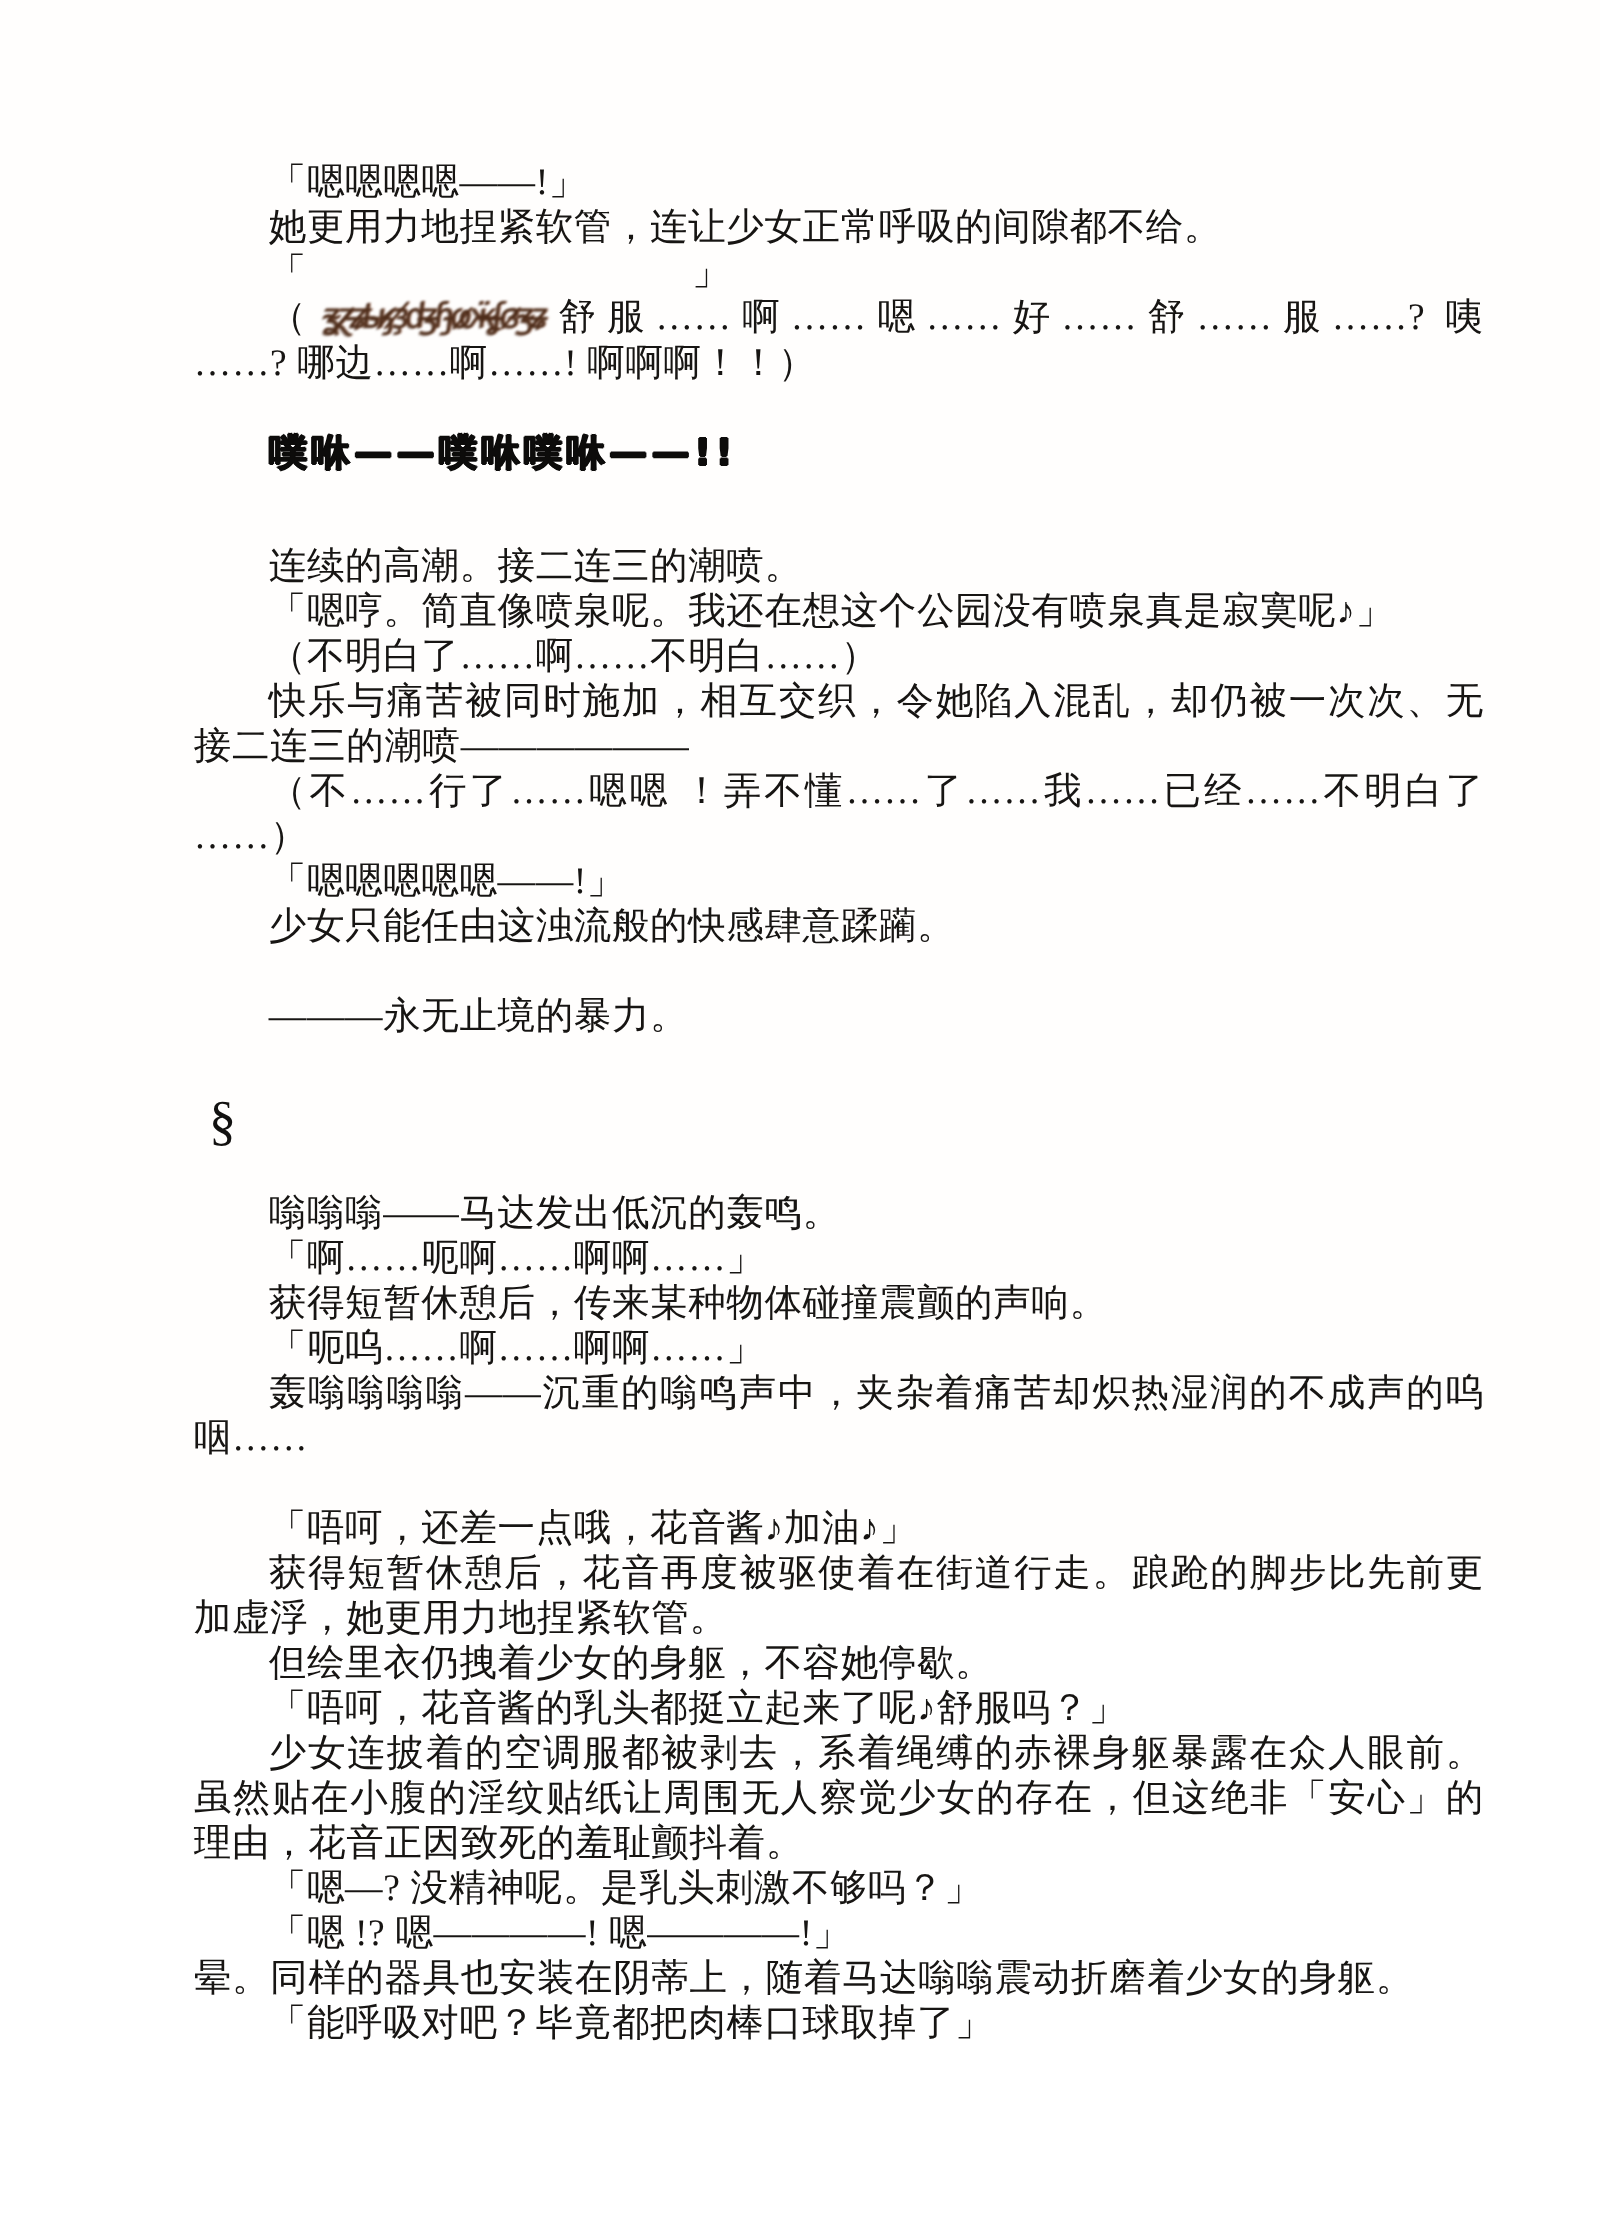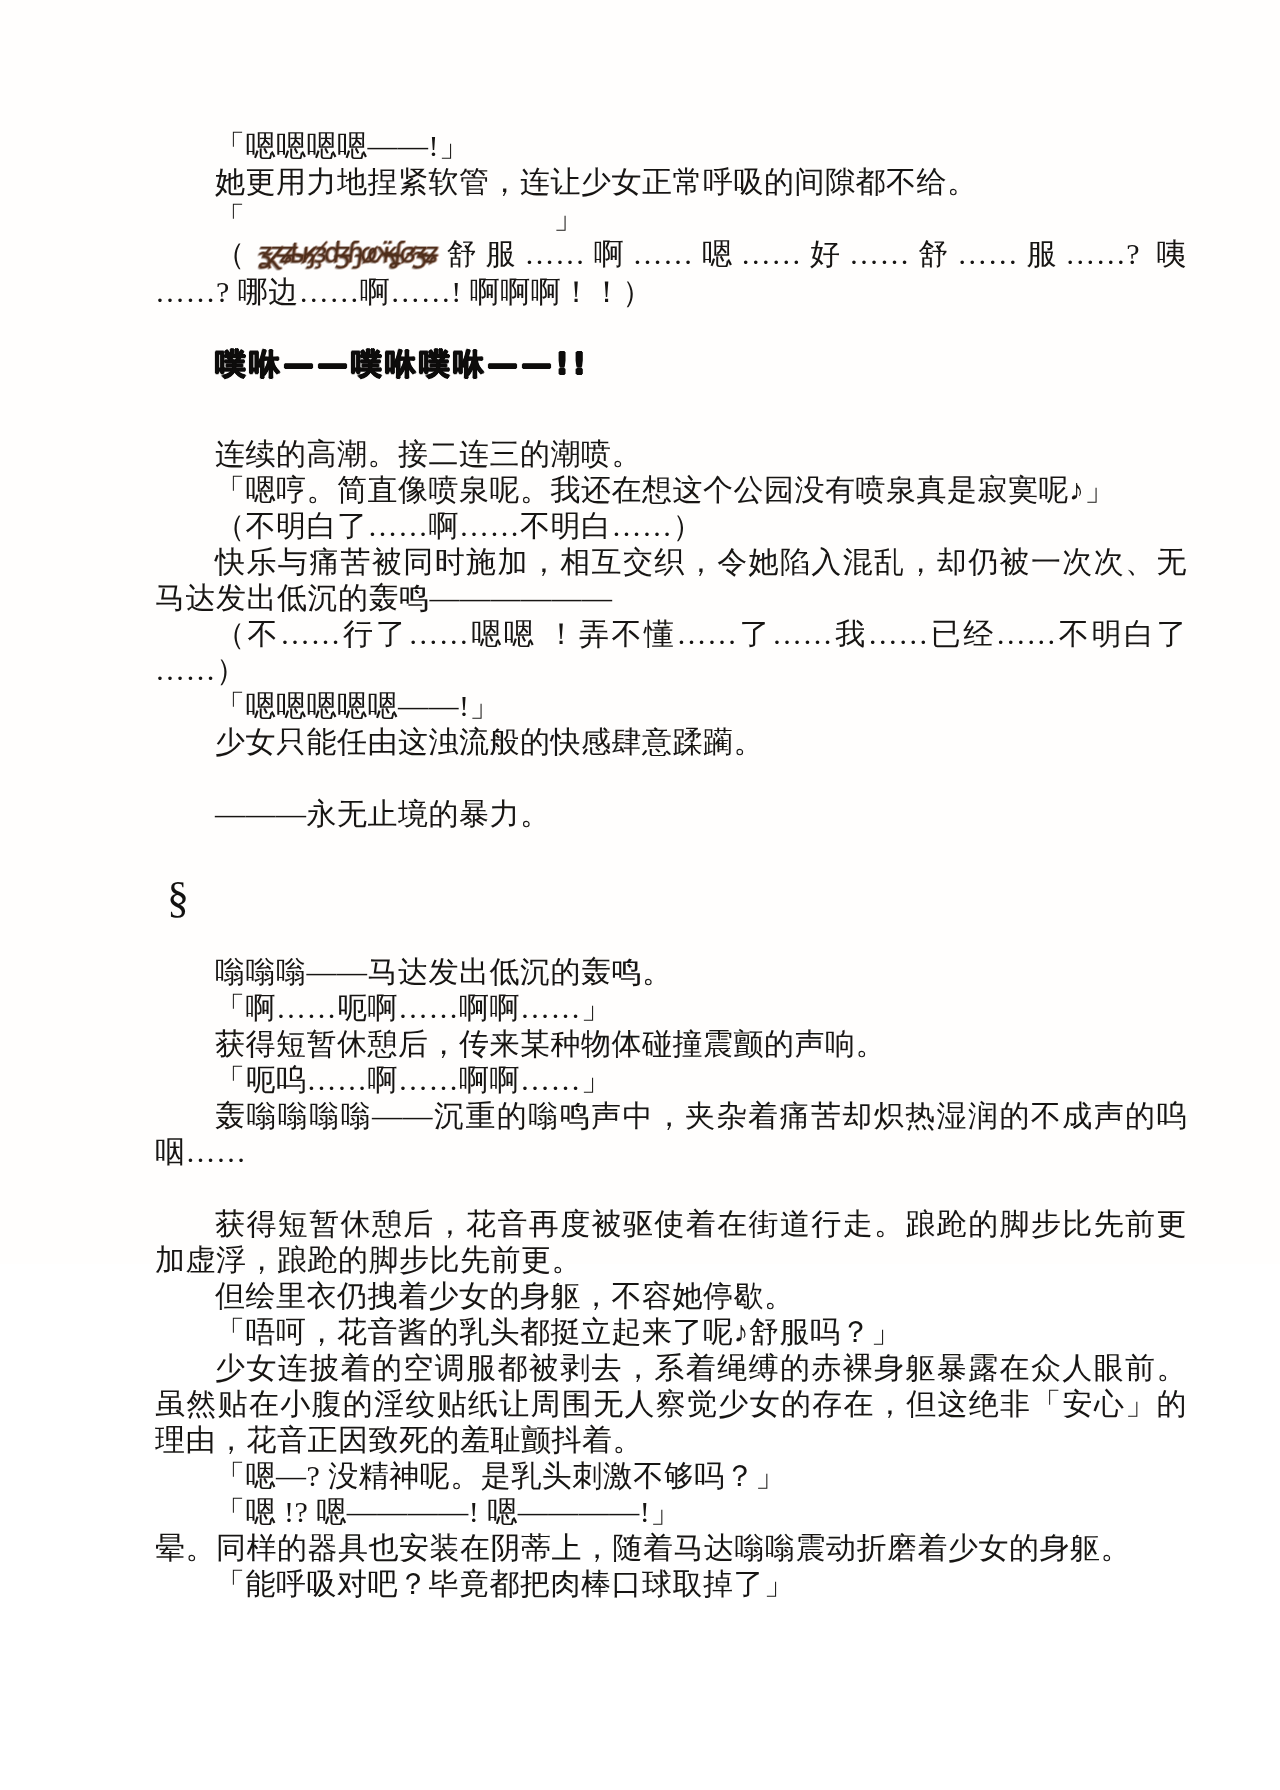--- a/index.html
+++ b/index.html
@@ -76,38 +76,39 @@
       <div class="tline normal ind"><span>「</span><span class="q-spacer"></span><span>」</span></div>
       <div class="tline normal ind fit"><span>（</span><span class="scribble">ʓ̴ɀ̷ʑ̶ҍ̵ӄ̷ҙ̸ʤ̶ɧ̵ҩ̷ӝ̴ʆ̶ɞ̷ӡ̴ʑ̶</span><span>舒服……啊……嗯……好……舒……服……? 咦</span></div>
       <div class="tline normal">……? 哪边……啊……! 啊啊啊！！）</div>
       <div class="tline blank blank">&nbsp;</div>
       <div class="tline sfx ind">噗咻——噗咻噗咻——!!</div>
       <div class="tline blank blank">&nbsp;</div>
       <div class="tline normal ind">连续的高潮。接二连三的潮喷。</div>
       <div class="tline normal ind">「嗯哼。简直像喷泉呢。我还在想这个公园没有喷泉真是寂寞呢♪」</div>
       <div class="tline normal ind">（不明白了……啊……不明白……）</div>
       <div class="tline normal ind fit">快乐与痛苦被同时施加，相互交织，令她陷入混乱，却仍被一次次、无</div>
-      <div class="tline normal">马达发出低沉的轰鸣——————</div>
+      <div class="tline normal">接二连三的潮喷——————</div>
       <div class="tline normal ind fit">（不……行了……嗯嗯 ！弄不懂……了……我……已经……不明白了</div>
       <div class="tline normal">……）</div>
       <div class="tline normal ind">「嗯嗯嗯嗯嗯——!」</div>
       <div class="tline normal ind">少女只能任由这浊流般的快感肆意蹂躏。</div>
       <div class="tline blank blank">&nbsp;</div>
       <div class="tline normal ind">———永无止境的暴力。</div>
       <div class="tline blank blank">&nbsp;</div>
       <div class="tline section">§</div>
       <div class="tline normal ind">嗡嗡嗡——马达发出低沉的轰鸣。</div>
       <div class="tline normal ind">「啊……呃啊……啊啊……」</div>
       <div class="tline normal ind">获得短暂休憩后，传来某种物体碰撞震颤的声响。</div>
       <div class="tline normal ind">「呃呜……啊……啊啊……」</div>
       <div class="tline normal ind fit">轰嗡嗡嗡嗡——沉重的嗡鸣声中，夹杂着痛苦却炽热湿润的不成声的呜</div>
       <div class="tline normal">咽……</div>
       <div class="tline blank blank">&nbsp;</div>
+      <div class="tline normal ind">「唔呵，还差一点哦，花音酱♪加油♪」</div>
       <div class="tline normal ind fit">获得短暂休憩后，花音再度被驱使着在街道行走。踉跄的脚步比先前更</div>
-      <div class="tline normal">加虚浮，踉跄的脚步比先前更。</div>
+      <div class="tline normal">加虚浮，她更用力地捏紧软管。</div>
       <div class="tline normal ind">但绘里衣仍拽着少女的身躯，不容她停歇。</div>
       <div class="tline normal ind">「唔呵，花音酱的乳头都挺立起来了呢♪舒服吗？」</div>
       <div class="tline normal ind fit">少女连披着的空调服都被剥去，系着绳缚的赤裸身躯暴露在众人眼前。</div>
       <div class="tline normal fit">虽然贴在小腹的淫纹贴纸让周围无人察觉少女的存在，但这绝非「安心」的</div>
       <div class="tline normal">理由，花音正因致死的羞耻颤抖着。</div>
       <div class="tline normal ind">「嗯—? 没精神呢。是乳头刺激不够吗？」</div>
       <div class="tline normal ind">「嗯 !? 嗯————! 嗯————!」</div>
       <div class="tline normal">晕。同样的器具也安装在阴蒂上，随着马达嗡嗡震动折磨着少女的身躯。</div>
       <div class="tline normal ind">「能呼吸对吧？毕竟都把肉棒口球取掉了」</div>
     </div>

